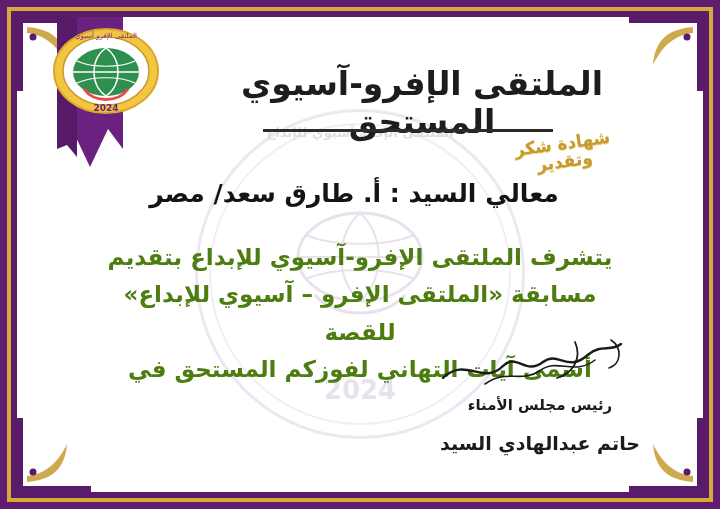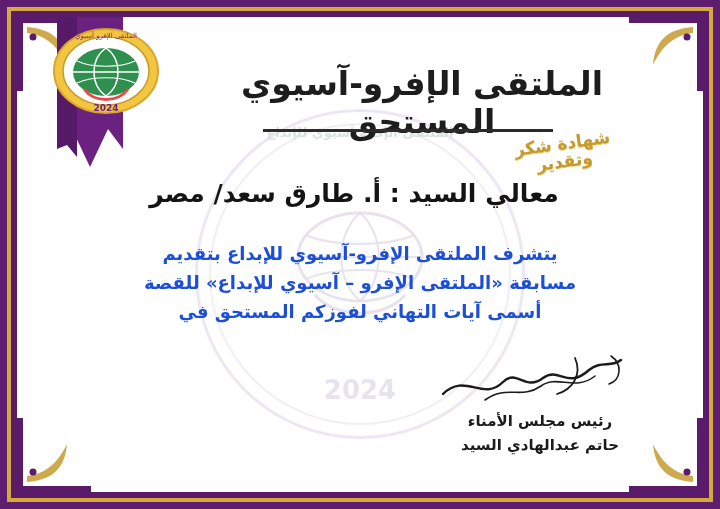--- a/index.html
+++ b/index.html
@@ -189,23 +189,23 @@
     direction: rtl;
   }
 
   
   .body-text {
     position: absolute;
     top: 222px;
     right: 78px;
     left: 78px;
     text-align: center;
-    font-size: 18px;
-    font-weight: bold;
-    color: #1d4ed8;
+    font-size: 23px;
+    font-weight: bold;
+    color: #4d7c0f;
     line-height: 1.62;
     z-index: 7;
     direction: rtl;
   }
 
   
   .sign-block {
     position: absolute;
     bottom: 38px;
     right: 48px;
@@ -215,24 +215,24 @@
     direction: rtl;
   }
   .sign-scribble {
     height: 62px;
     margin-bottom: 2px;
   }
   .sign-title {
     font-size: 15px;
     font-weight: bold;
     color: #1b1b1b;
-    margin-bottom: 6px;
+    margin-bottom: 18px;
   }
   .sign-name {
-    font-size: 15px;
+    font-size: 19px;
     font-weight: bold;
     color: #1b1b1b;
   }
 </style>
 </head>
 <body>
 
 <div class="certificate">
 
   <div class="frame-outer"></div>

